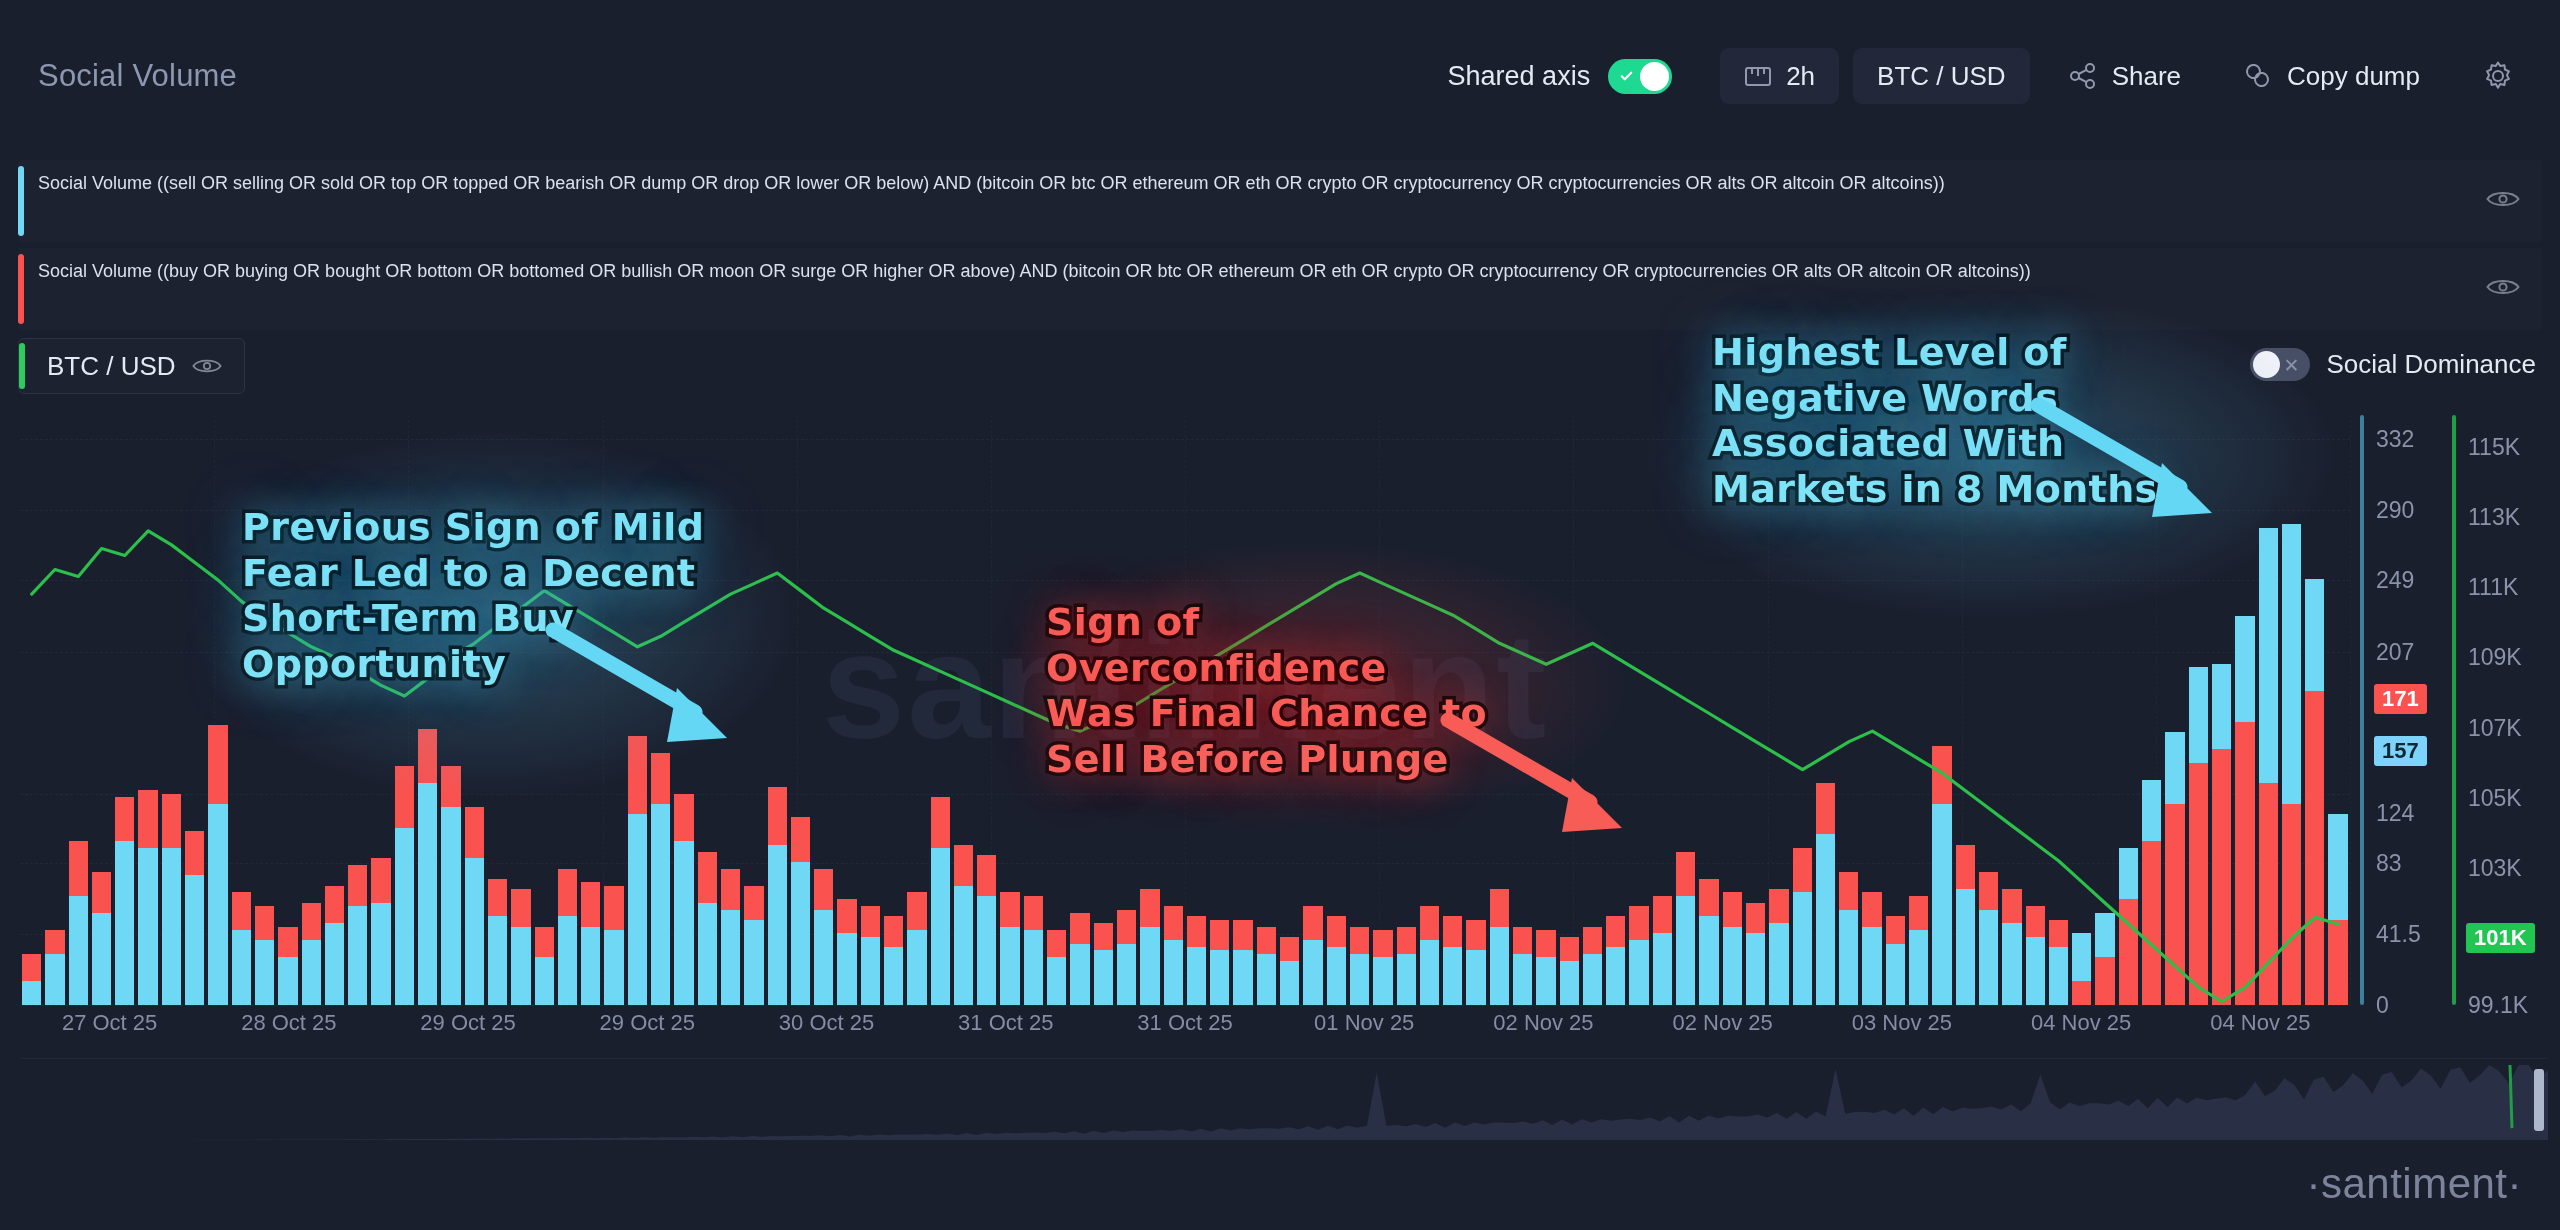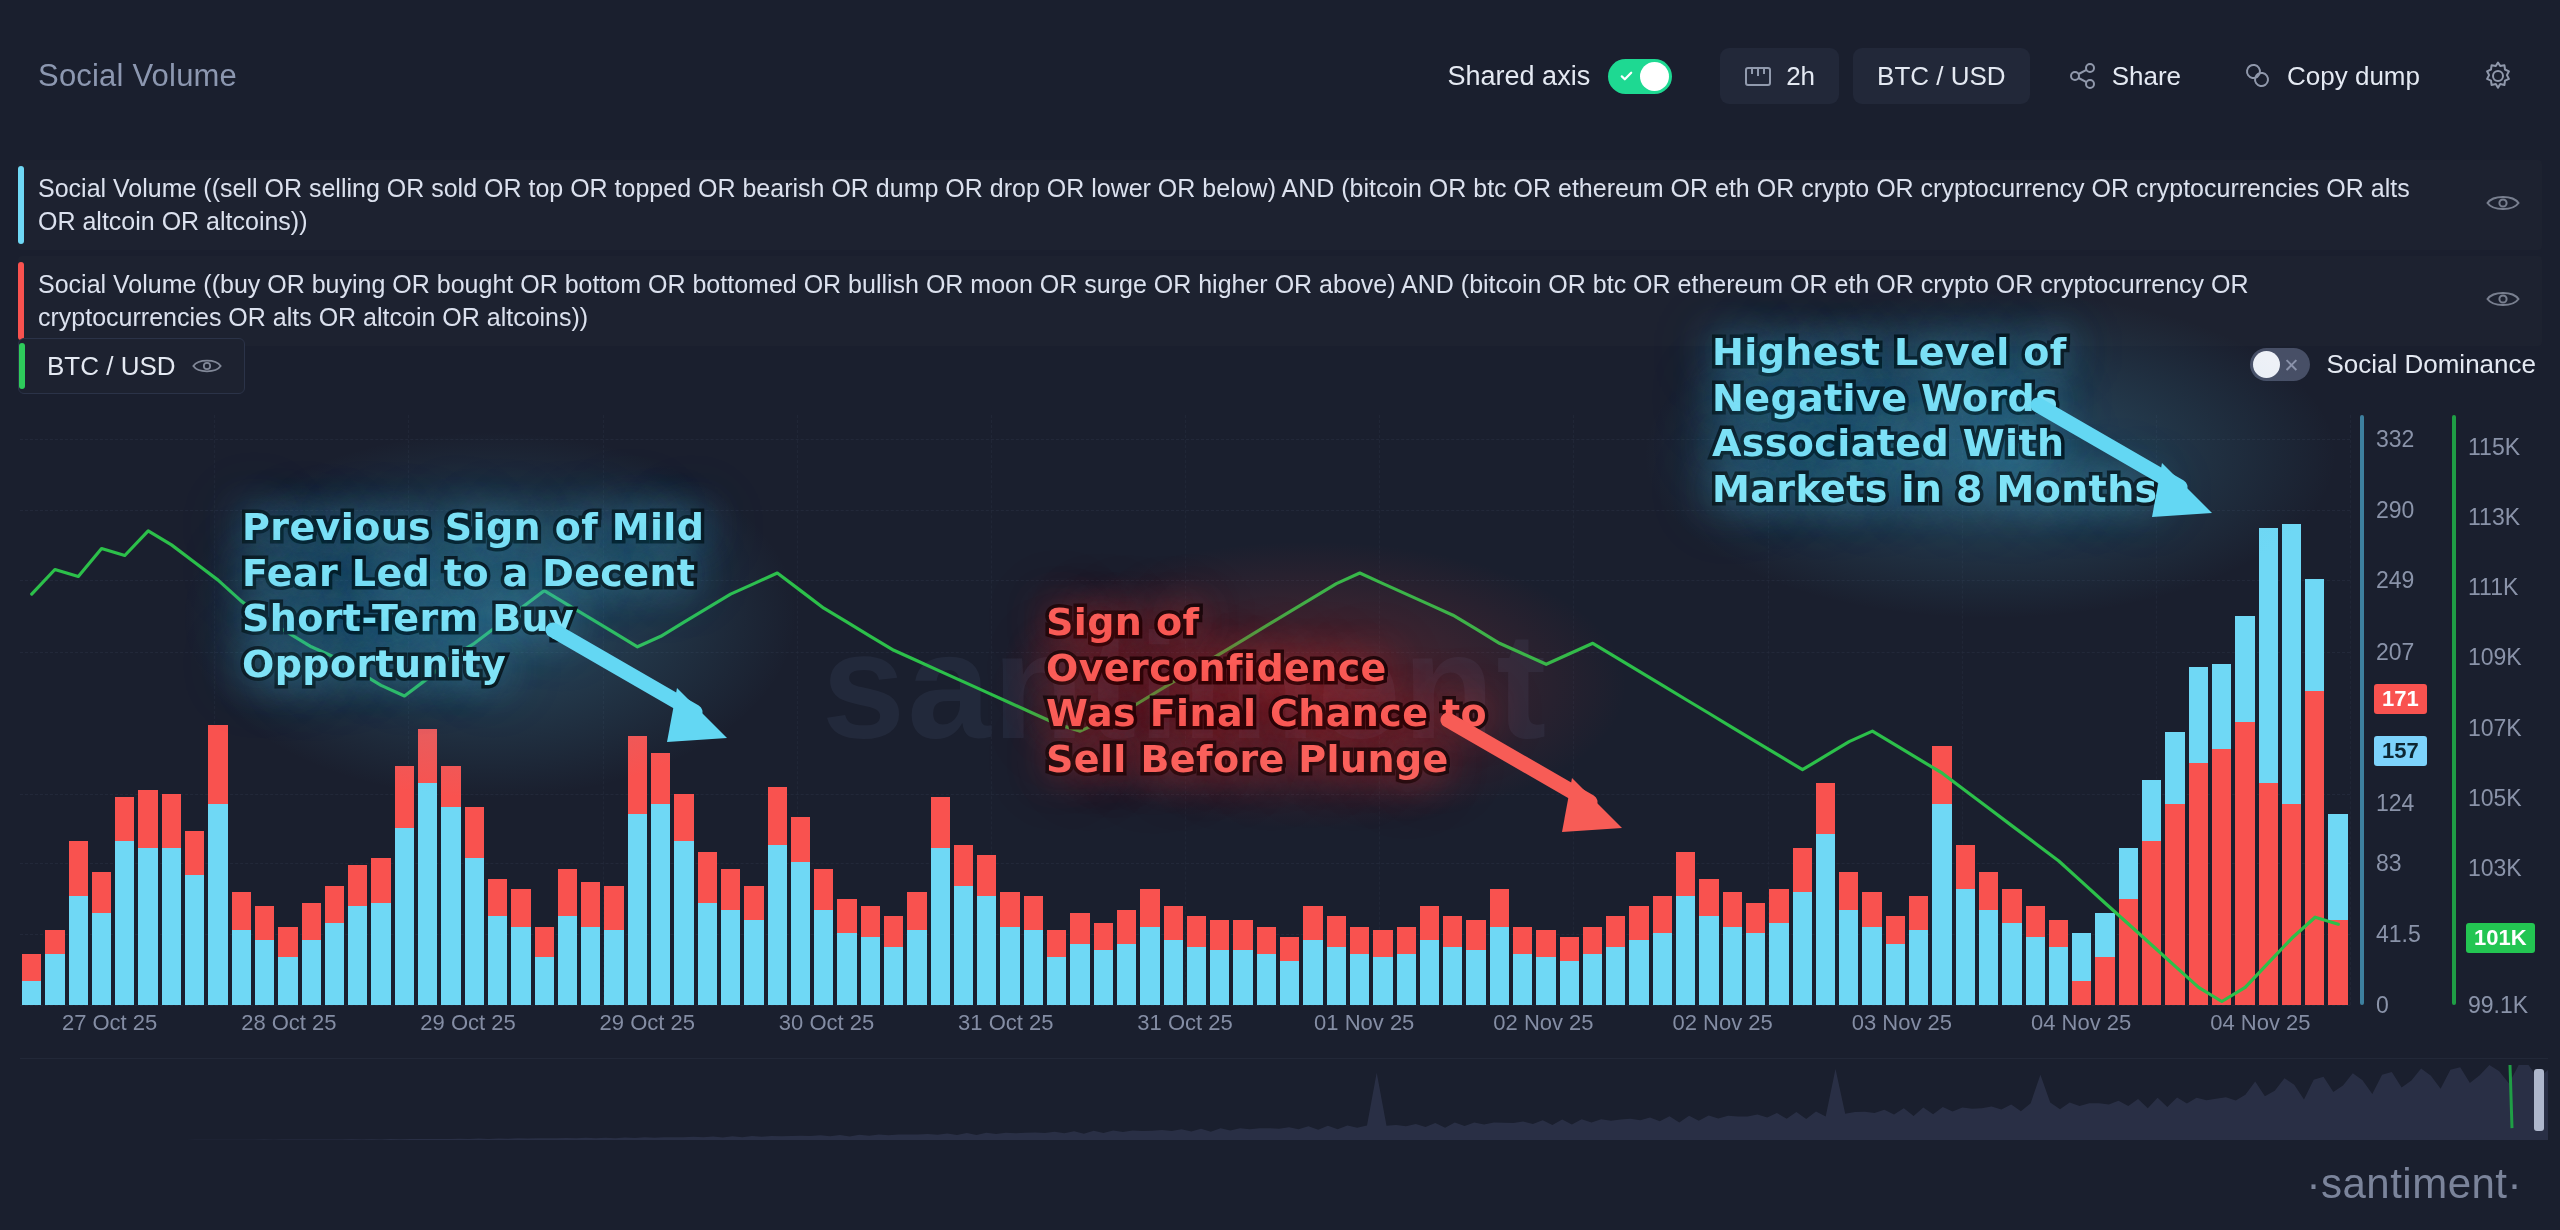--- a/index.html
+++ b/index.html
@@ -46,21 +46,21 @@
 
   
   .legend { position: absolute; left: 18px; top: 160px; width: 2524px; }
   .legend-row {
     position: relative; display: flex; align-items: flex-start;
     background: #1d2230; border-radius: 4px; margin-bottom: 6px;
     padding: 12px 0 12px 20px; min-height: 82px;
   }
   .legend-bar { position: absolute; left: 0; top: 6px; bottom: 6px; width: 6px; border-radius: 3px; }
   .legend-text {
-    font-size: 25px; line-height: 1.32; color: #dbe1ee;
+    font-size: 18px; line-height: 1.32; color: #dbe1ee;
     max-width: 2440px; padding-right: 60px;
   }
   .eye-icon { position: absolute; right: 22px; top: 50%; transform: translateY(-50%); opacity: .55; cursor: pointer; }
 
   
   .asset-row { position: absolute; left: 18px; top: 338px; }
   .asset-chip {
     position: relative; display: inline-flex; align-items: center; gap: 16px;
     height: 56px; padding: 0 22px 0 28px;
     background: #1d2230; border: 1px solid #2b3348; border-radius: 6px;
@@ -697,21 +697,21 @@
       <polyline id="priceLine" fill="none" stroke="#2cc04a" stroke-width="3.2" stroke-linejoin="round" stroke-linecap="round" points="11.7,179.1 34.9,154.5 58.3,161.5 81.6,133.5 104.8,140.5 128.2,115.9 151.5,129.9 174.8,147.5 198.1,165.1 221.3,186.1 244.6,203.7 267.9,217.7 291.3,231.8 314.6,242.3 337.8,256.4 361.1,270.4 384.5,281.0 407.8,263.4 431.1,242.3 454.4,228.3 477.6,210.7 500.9,193.2 524.3,175.6 547.5,189.6 570.9,203.7 594.1,217.7 617.5,231.8 640.8,221.3 664.0,207.2 687.3,193.2 710.6,179.1 734.0,168.6 757.3,158.0 780.6,175.6 803.8,193.2 827.1,207.2 850.4,221.3 873.8,235.3 897.1,245.8 920.4,256.4 943.7,266.9 966.9,277.4 990.3,288.0 1013.5,298.5 1036.8,309.0 1060.2,316.1 1083.5,305.5 1106.8,295.0 1130.0,281.0 1153.3,266.9 1176.7,252.9 1200.0,238.8 1223.3,224.8 1246.6,210.7 1269.9,196.7 1293.2,182.6 1316.4,168.6 1339.8,158.0 1363.0,168.6 1386.3,179.1 1409.6,189.6 1433.0,200.2 1456.3,214.2 1479.5,228.3 1502.9,238.8 1526.2,249.3 1549.5,238.8 1572.8,228.3 1596.1,242.3 1619.3,256.4 1642.6,270.4 1665.9,284.5 1689.3,298.5 1712.5,312.6 1735.8,326.6 1759.2,340.7 1782.5,354.7 1805.8,340.7 1829.1,326.6 1852.4,316.1 1875.7,330.1 1898.9,344.2 1922.3,358.2 1945.5,375.8 1968.8,393.3 1992.1,410.9 2015.5,428.5 2038.8,446.0 2062.1,467.1 2085.3,488.2 2108.7,509.2 2132.0,530.3 2155.3,551.4 2178.6,572.4 2201.8,586.5 2225.2,572.4 2248.4,547.9 2271.8,523.3 2295.1,502.2 2318.3,509.2"></polyline>
     </svg>
   </div>
 
   <div class="axis-social" id="axisSocial">
     <div class="axis-spine blue"></div>
   <div class="tick" style="top: 23.8728px;">332</div>
       <div class="tick" style="top: 95.4913px;">290</div>
       <div class="tick" style="top: 165.405px;">249</div>
       <div class="tick" style="top: 237.023px;">207</div>
-      <div class="tick" style="top: 388px;">124</div>
+      <div class="tick" style="top: 398px;">124</div>
       <div class="tick" style="top: 448.468px;">83</div>
       <div class="tick" style="top: 519.234px;">41.5</div>
       <div class="tick" style="top: 590px;">0</div>
       <div class="tick-badge badge-red" style="top: 284.41px;">171</div>
       <div class="tick-badge badge-blue" style="top: 336.283px;">157</div>
     </div>
 
   <div class="axis-price" id="axisPrice">
     <div class="axis-spine green"></div>
   <div class="tick" style="top: 31.6071px;">115K</div>

